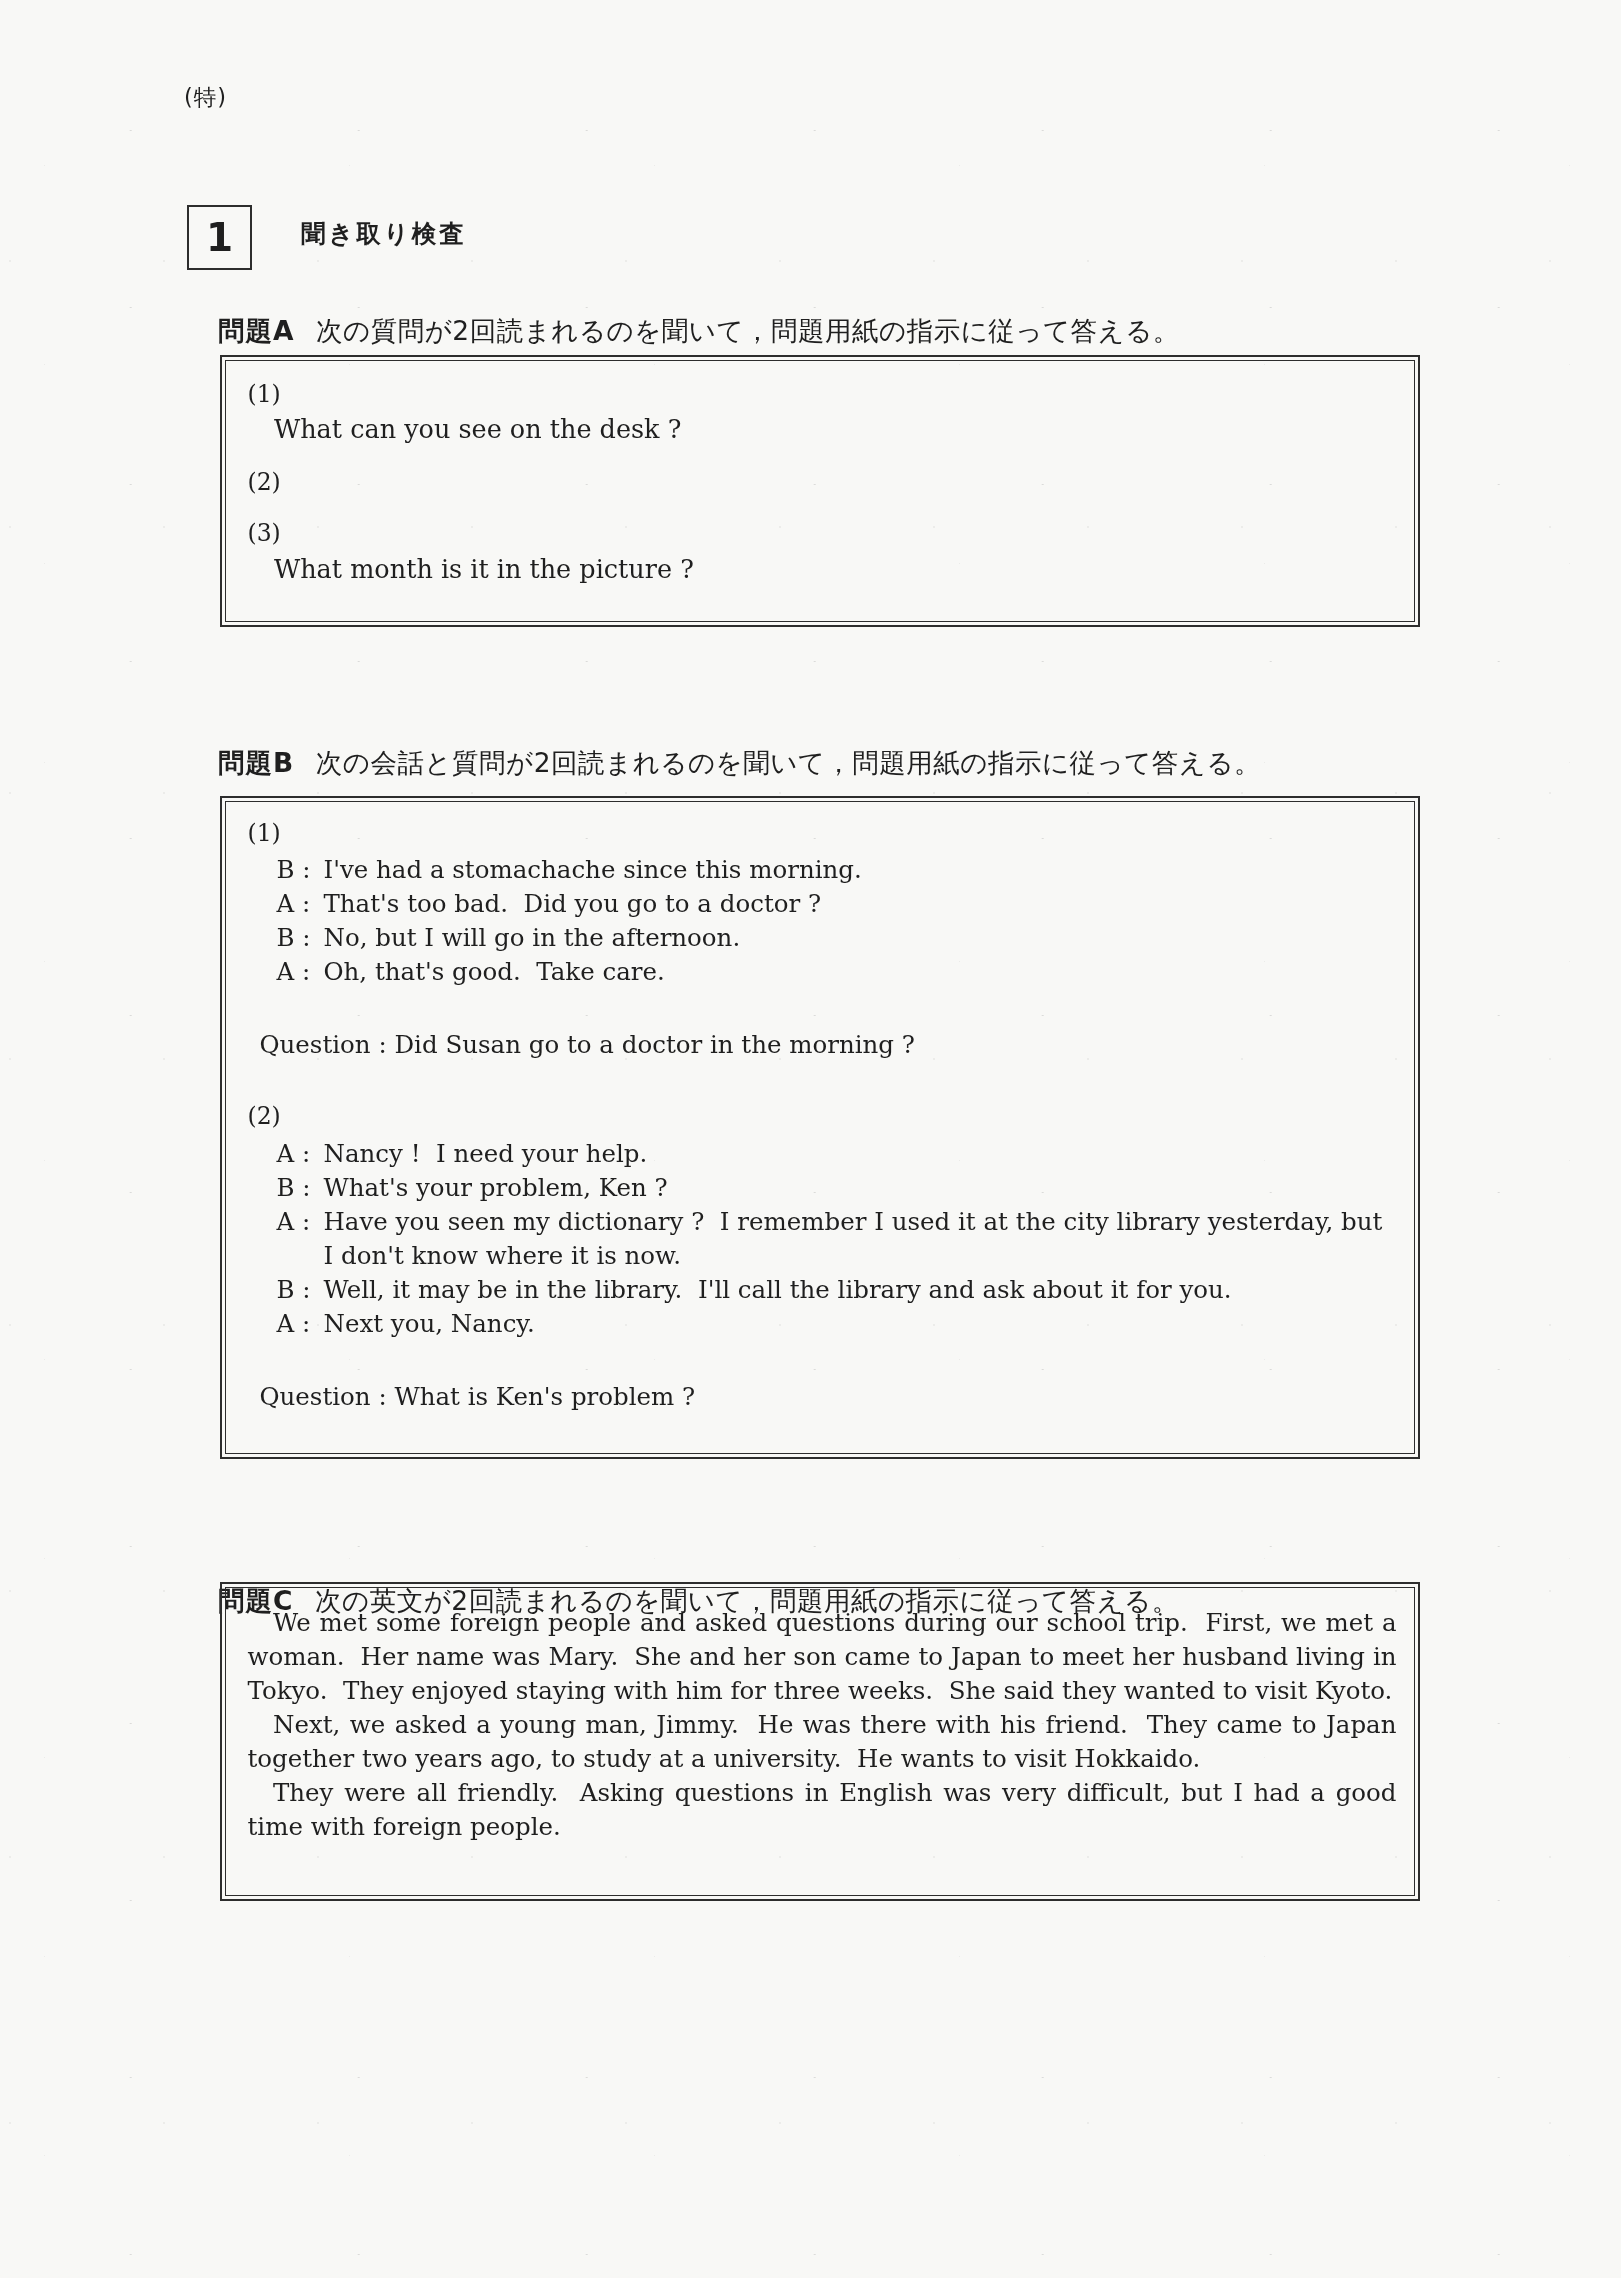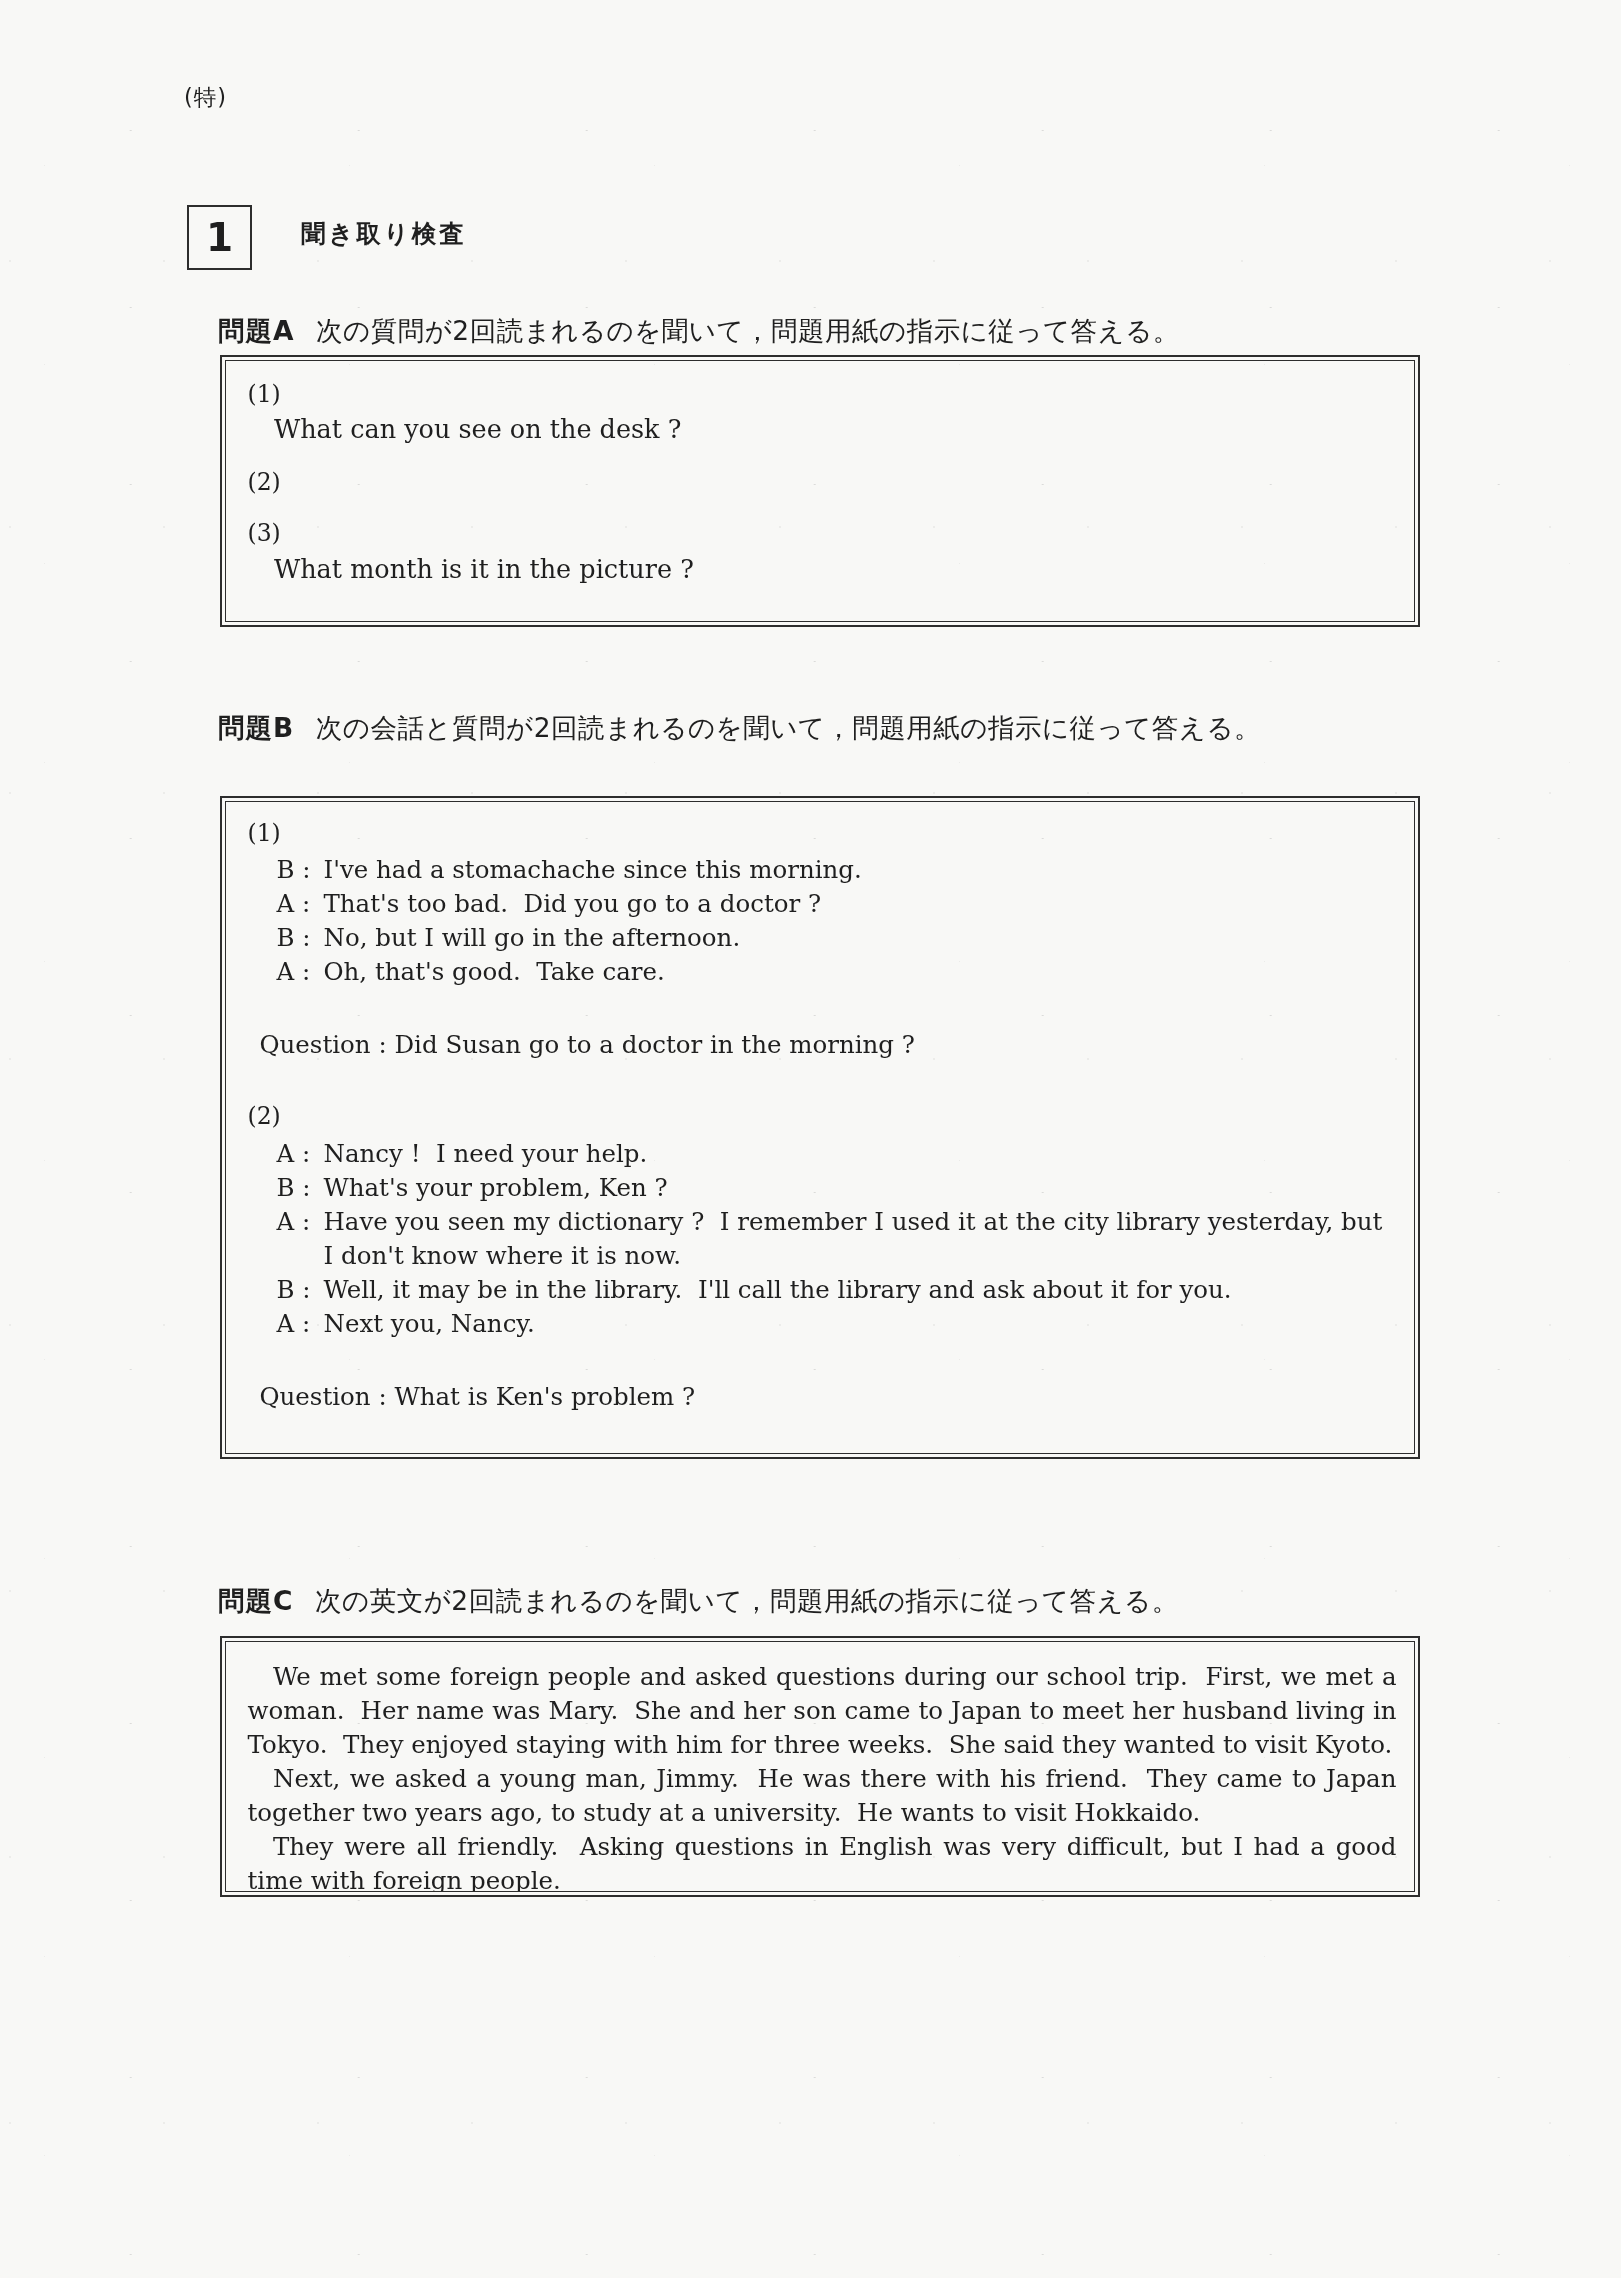--- a/index.html
+++ b/index.html
@@ -39,32 +39,32 @@
     font-size: 24.5px; font-weight: 600; letter-spacing: 2.9px;
   }
 
   .prob-head {
     position: absolute; left: 218px;
     font-size: 26.5px; line-height: 33px; white-space: nowrap;
   }
   .prob-head .prob-label { font-weight: bold; letter-spacing: 1px; }
   .prob-head .prob-instr { margin-left: 21.6px; font-weight: 400; letter-spacing: 0.5px; text-align: center; }
   #head-a { top: 314px; }
-  #head-b { top: 711px; }
+  #head-b { top: 746px; }
   #head-c { top: 1584px; }
 
   .dbox {
     position: absolute; left: 220px; width: 1200px;
     border: 2px solid #2d2d2d;
     box-sizing: border-box;
     background: transparent;
   }
   #box-a { top: 355px;  height: 272px; }
   #box-b { top: 796px;  height: 663px; }
-  #box-c { top: 1636px; height: 261px; }
+  #box-c { top: 1582px; height: 319px; }
   .dbox-inner {
     position: absolute; inset: 2.9px;
     border: 1px solid #2d2d2d;
     box-sizing: border-box;
     padding: 11.8px 17.6px 11.8px 21.6px;
     overflow: hidden;
   }
 
   
   .qa-item { margin-top: 6.9px; }

